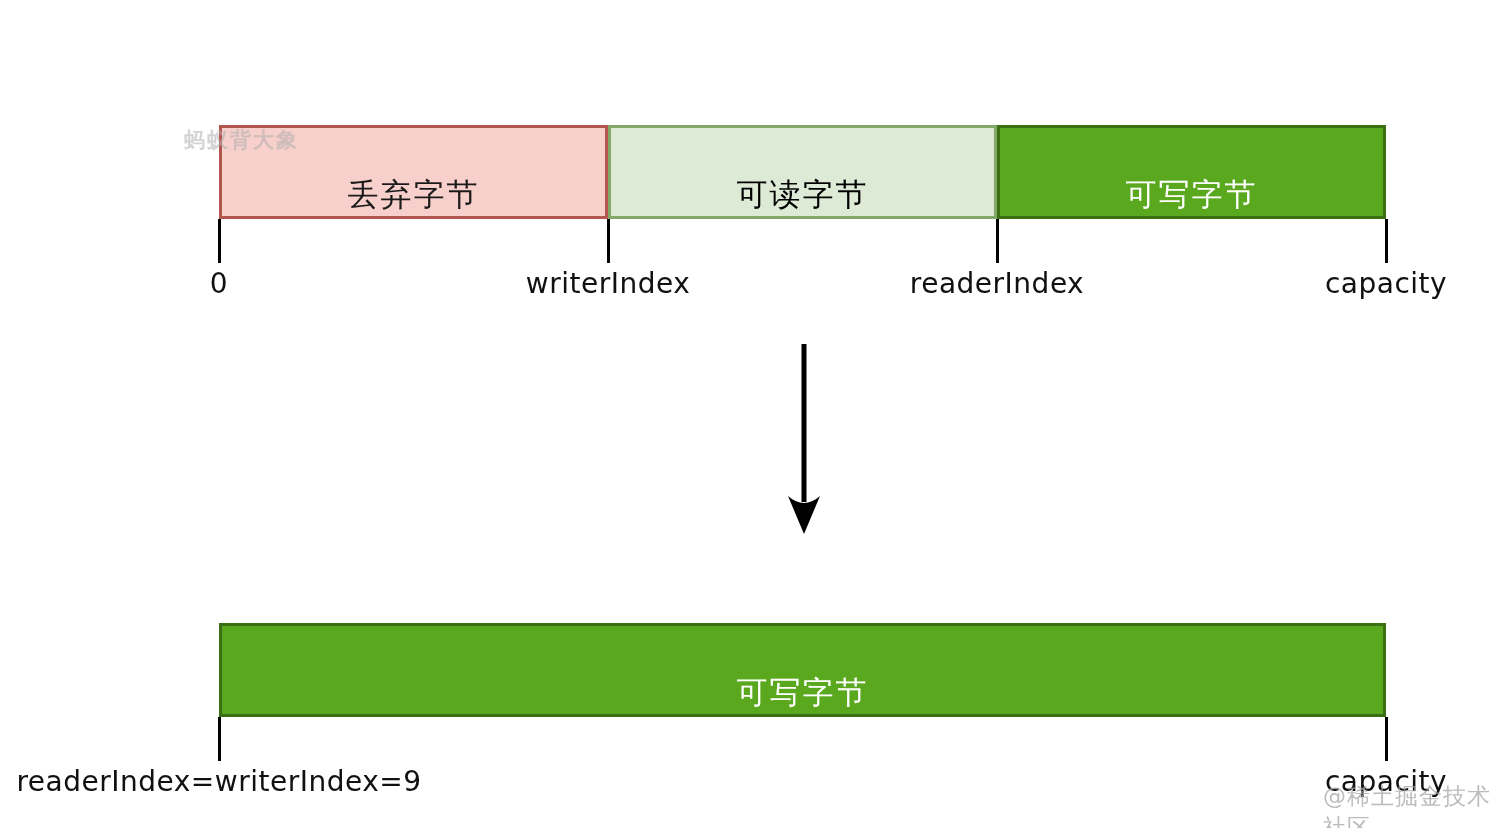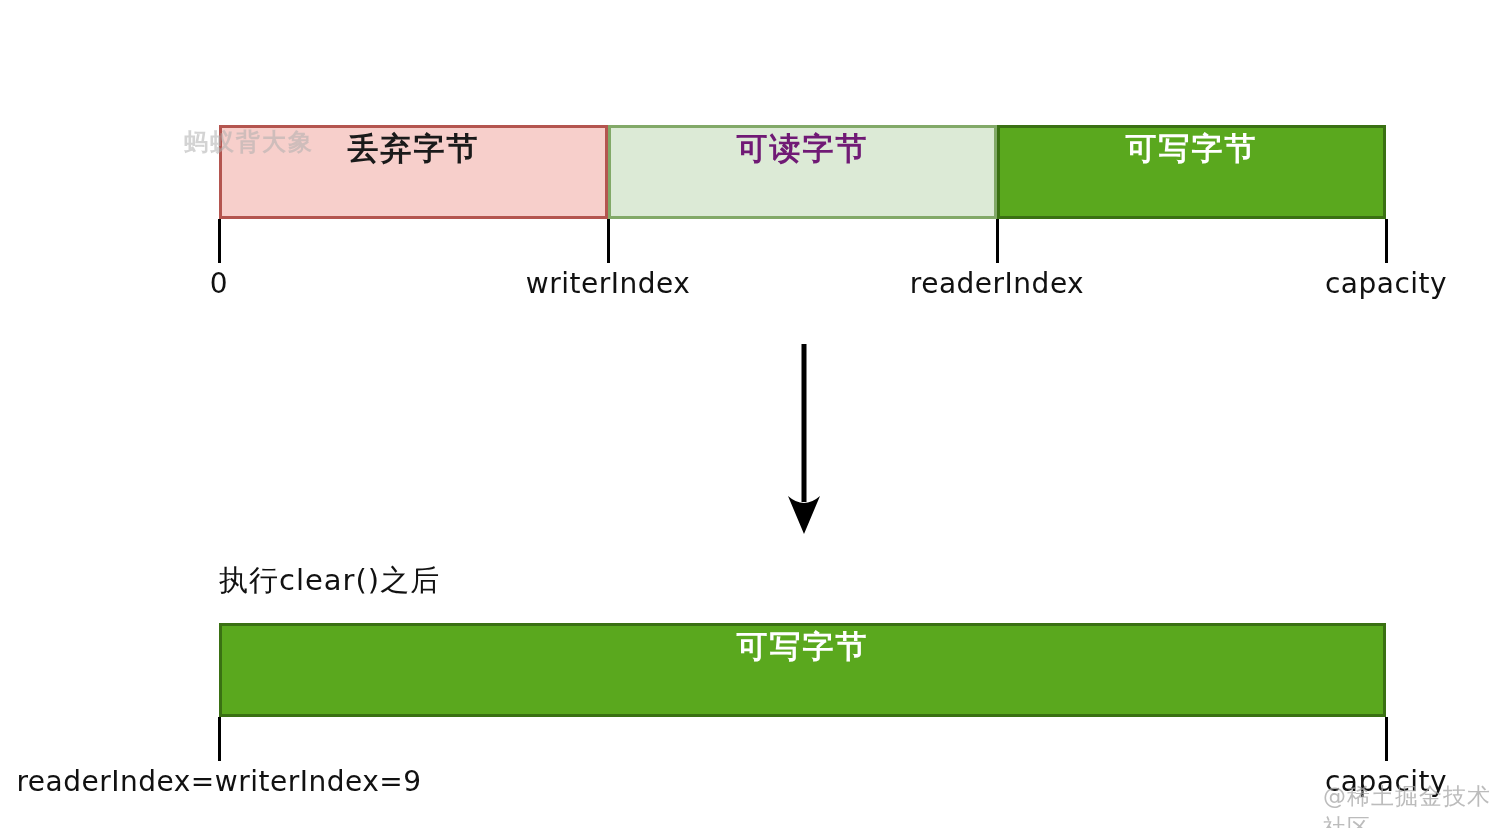--- a/index.html
+++ b/index.html
@@ -28,24 +28,24 @@
     height:94px;
     display:flex;
   }
   .bar-before{top:125px;}
   .bar-after{top:623px;}
   .seg{
     box-sizing:border-box;
     height:100%;
     border:3px solid transparent;
     display:flex;
-    align-items:flex-start;
+    align-items:flex-end;
     justify-content:center;
     font-size:31px;
-    font-weight:bold;
+    font-weight:normal;
     letter-spacing:2px;
     white-space:nowrap;
   }
   .seg-third{width:33.3333%;}
   .seg-full{width:100%;}
   .tick{
     position:absolute;
     width:0;
   }
   .ticks-before .tick{top:219px;}
@@ -68,21 +68,21 @@
     position:absolute;
     left:782px;top:342px;
   }
   .watermark{
     position:absolute;
     font-weight:bold;
     pointer-events:none;
   }
   .wm-top{
     left:184px;top:126px;
-    font-size:24px;
+    font-size:21px;
     color:rgba(175,175,175,0.55);
     letter-spacing:2px;
   }
   .wm-bottom{
     left:1323px;top:781px;
     font-size:23px;
     font-weight:normal;
     color:rgba(165,165,165,0.75);
     letter-spacing:1px;
   }
@@ -90,21 +90,21 @@
 </head>
 <body>
 
 <div class="canvas">
 
 
   <div class="bar bar-before">
     <div class="seg seg-third" style="background: rgb(247, 207, 203); border-color: rgb(180, 85, 79); color: rgb(26, 26, 26);">
       <span>丢弃字节</span>
     </div>
-    <div class="seg seg-third" style="background: rgb(220, 234, 214); border-color: rgb(130, 169, 104); color: #701a75;">
+    <div class="seg seg-third" style="background: rgb(220, 234, 214); border-color: rgb(130, 169, 104); color: #000000;">
       <span>可读字节</span>
     </div>
     <div class="seg seg-third" style="background: rgb(90, 168, 30); border-color: rgb(58, 112, 19); color: rgb(255, 255, 255);">
       <span>可写字节</span>
     </div>
   </div>
 
   <div class="ticks-before">
     <div class="tick" style="left:219px">
       <div class="tick-line"></div>
@@ -122,21 +122,20 @@
       <div class="tick-line"></div>
       <div class="tick-label">capacity</div>
     </div>
   </div>
 
   <svg class="arrow" width="44" height="192" viewBox="0 0 44 192" aria-hidden="true">
     <line x1="22" y1="2" x2="22" y2="160" stroke="#000000" stroke-width="5"></line>
     <path d="M22 192 L6 154 Q22 168 38 154 Z" fill="#000000"></path>
   </svg>
 
-  <div class="title title-after">执行clear()之后</div>
 
   <div class="bar bar-after">
     <div class="seg seg-full" style="background: rgb(90, 168, 30); border-color: rgb(58, 112, 19); color: rgb(255, 255, 255);">
       <span>可写字节</span>
     </div>
   </div>
 
   <div class="ticks-after">
     <div class="tick" style="left:219px">
       <div class="tick-line"></div>

